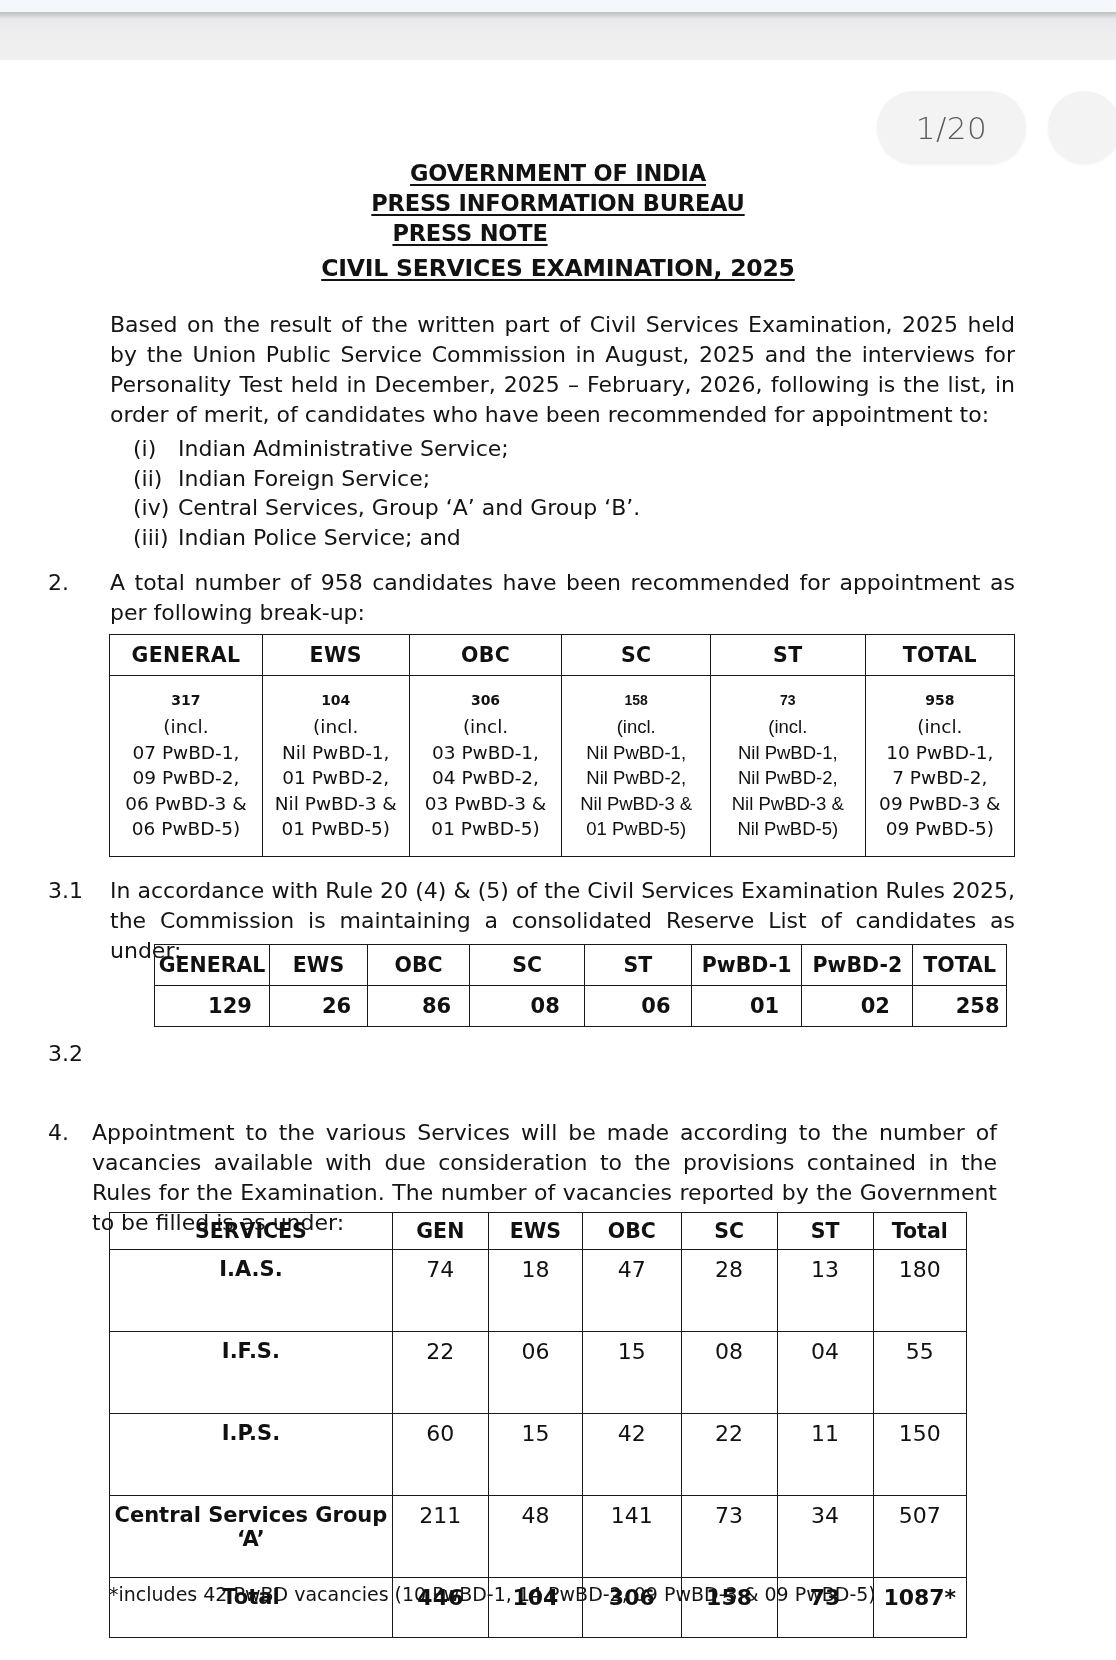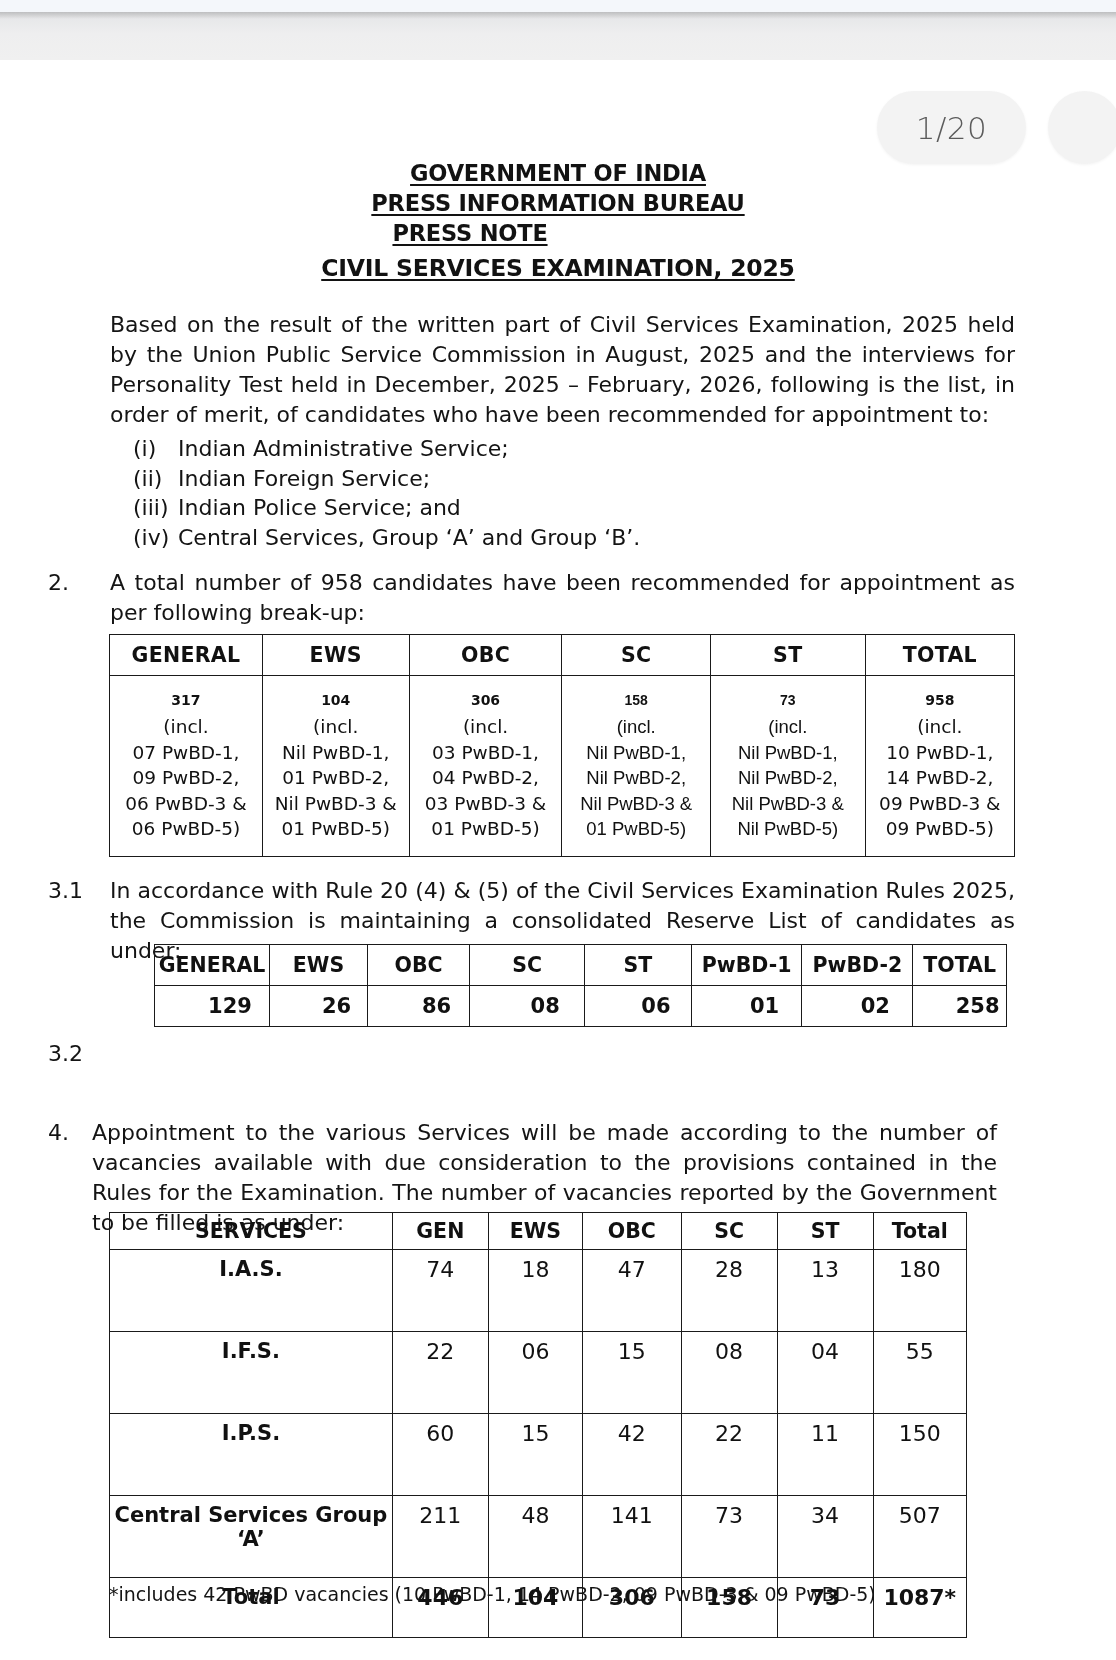--- a/index.html
+++ b/index.html
@@ -125,26 +125,26 @@
     <div class="roman-list">
       <div class="ri">
         <span class="rn">(i)</span>
         <span>Indian Administrative Service;</span>
       </div>
       <div class="ri">
         <span class="rn">(ii)</span>
         <span>Indian Foreign Service;</span>
       </div>
       <div class="ri">
+        <span class="rn">(iv)</span>
+        <span>Central Services, Group ‘A’ and Group ‘B’.</span>
+      </div>
+      <div class="ri">
         <span class="rn">(iii)</span>
         <span>Indian Police Service; and</span>
-      </div>
-      <div class="ri">
-        <span class="rn">(iv)</span>
-        <span>Central Services, Group ‘A’ and Group ‘B’.</span>
       </div>
     </div>
 
     <div class="num" id="n2">2.</div>
     <div class="para" id="p2">A total number of 958 candidates have been recommended for appointment as per following break-up:</div>
 
     <table id="tbl-breakup">
       <thead>
         <tr>
           <th style="width:16.9%">GENERAL</th>
@@ -205,21 +205,21 @@
               <div>Nil PwBD-2,</div>
               <div>Nil PwBD-3 &amp;</div>
               <div>Nil PwBD-5)</div>
             </div>
           </td>
           <td>
             <div class="bk-total">958</div>
             <div class="bk-lines">
               <div>(incl.</div>
               <div>10 PwBD-1,</div>
-              <div>14 PwBD-2,</div>
+              <div>7 PwBD-2,</div>
               <div>09 PwBD-3 &amp;</div>
               <div>09 PwBD-5)</div>
             </div>
           </td>
         </tr>
       </tbody>
     </table>
 
     <div class="num" id="n31">3.1</div>
     <div class="para" id="p31">In accordance with Rule 20 (4) &amp; (5) of the Civil Services Examination Rules 2025, the Commission is maintaining a consolidated Reserve List of candidates as under:</div>

